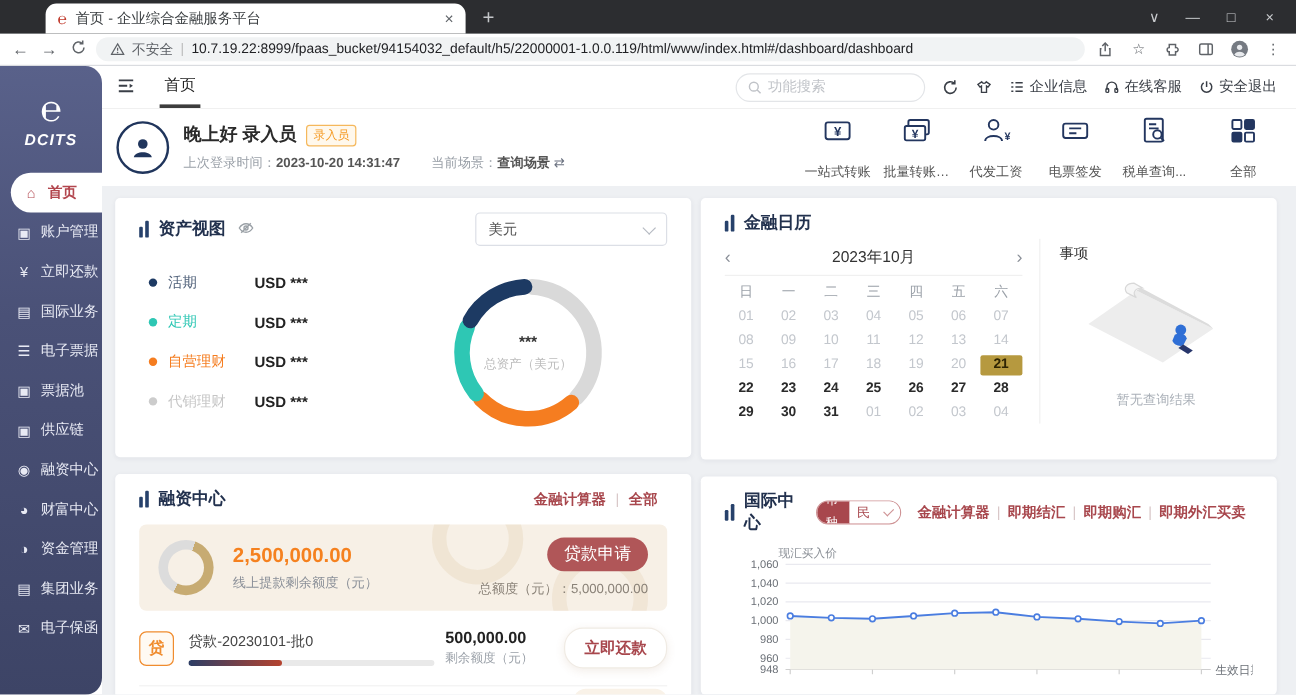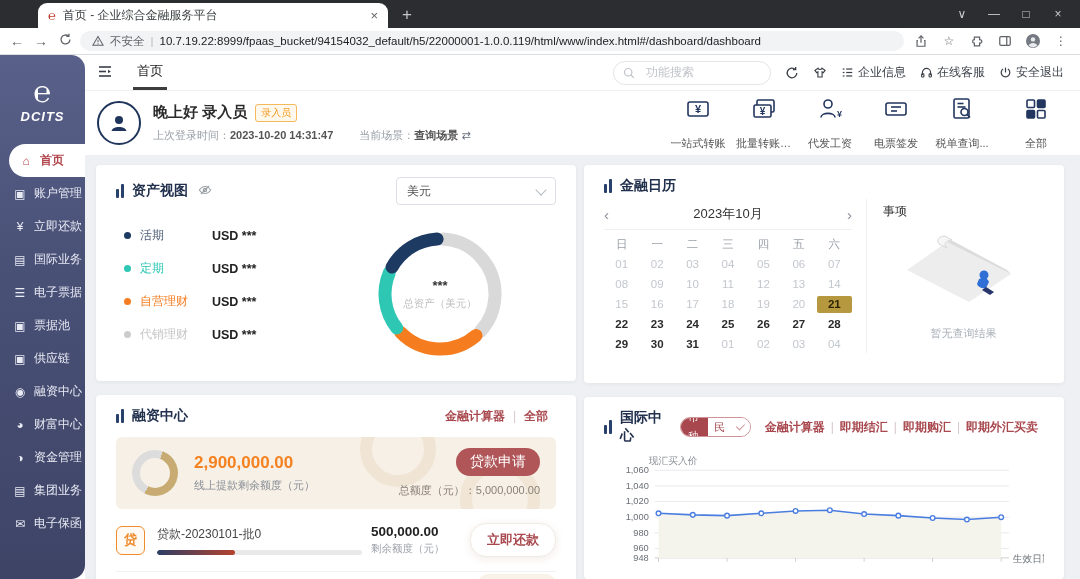--- a/index.html
+++ b/index.html
@@ -33,21 +33,21 @@
   .side-item{height:33px;display:flex;align-items:center;padding-left:13px;gap:7px;font-size:12px;cursor:pointer;}
   .side-item .sic{width:14px;text-align:center;font-size:12px;}
   .side-item.active{background:#fff;color:#b2464e;border-radius:17px 0 0 17px;margin-left:9px;padding-left:10px;font-weight:bold;}
   .main{flex:1;display:flex;flex-direction:column;min-width:0;}
   
   .appbar{height:35px;background:#fff;display:flex;align-items:center;padding:0 16px 0 12px;border-bottom:1px solid #f0f0f0;}
   .appbar .pagetab{margin-left:20px;height:35px;display:flex;align-items:center;font-size:13px;color:#222;
     border-bottom:3px solid #3d3d3d;padding:0 4px;box-sizing:border-box;}
   .appbar .right{margin-left:auto;display:flex;align-items:center;gap:14px;color:#333;}
   .searchbox{width:138px;height:22px;border:1px solid #e3e5e8;border-radius:12px;display:flex;align-items:center;
-    padding:0 9px;gap:11px;color:#c0c3c8;font-size:12px;}
+    padding:0 9px;gap:5px;color:#c0c3c8;font-size:12px;}
   .hbtn{display:flex;align-items:center;gap:4px;font-size:12px;color:#3a3f47;cursor:pointer;}
   
   .greet{height:64px;background:#fff;display:flex;align-items:center;padding:0 16px 0 12px;}
   .avatar{width:40px;height:40px;border:2px solid #20355c;border-radius:50%;display:flex;align-items:center;justify-content:center;flex-shrink:0;}
   .gtext{margin-left:12px;}
   .hello{font-size:15px;font-weight:bold;color:#2b2b2b;display:flex;align-items:center;gap:8px;}
   .rolebadge{font-size:10px;font-weight:normal;color:#f59a23;border:1px solid #f5b85c;background:#fff8ec;
     border-radius:3px;padding:1px 5px;}
   .gsub{margin-top:6px;font-size:11px;color:#9aa0a8;display:flex;gap:26px;align-items:center;}
   .gsub b{color:#555;font-weight:bold;}
@@ -457,21 +457,21 @@
               <span class="ptitle">融资中心</span>
               <div class="plinks" id="fin-links">
                   <span class="lnk">金融计算器</span>
                   <span class="sep">|</span>
                   <span class="lnk">全部</span>
                 </div>
             </div>
             <div class="bcard">
               <div class="minidonut"></div>
               <div class="fin-amts">
-                <div class="fin-remain">2,900,000.00</div>
+                <div class="fin-remain">2,500,000.00</div>
                 <div class="fin-remain-label">线上提款剩余额度（元）</div>
               </div>
               <div class="fin-right">
                 <span class="applybtn">贷款申请</span>
                 <div class="fin-total">总额度（元）：5,000,000.00</div>
               </div>
             </div>
             <div class="loanrow">
               <div class="loanbadge">贷</div>
               <div class="loaninfo">

